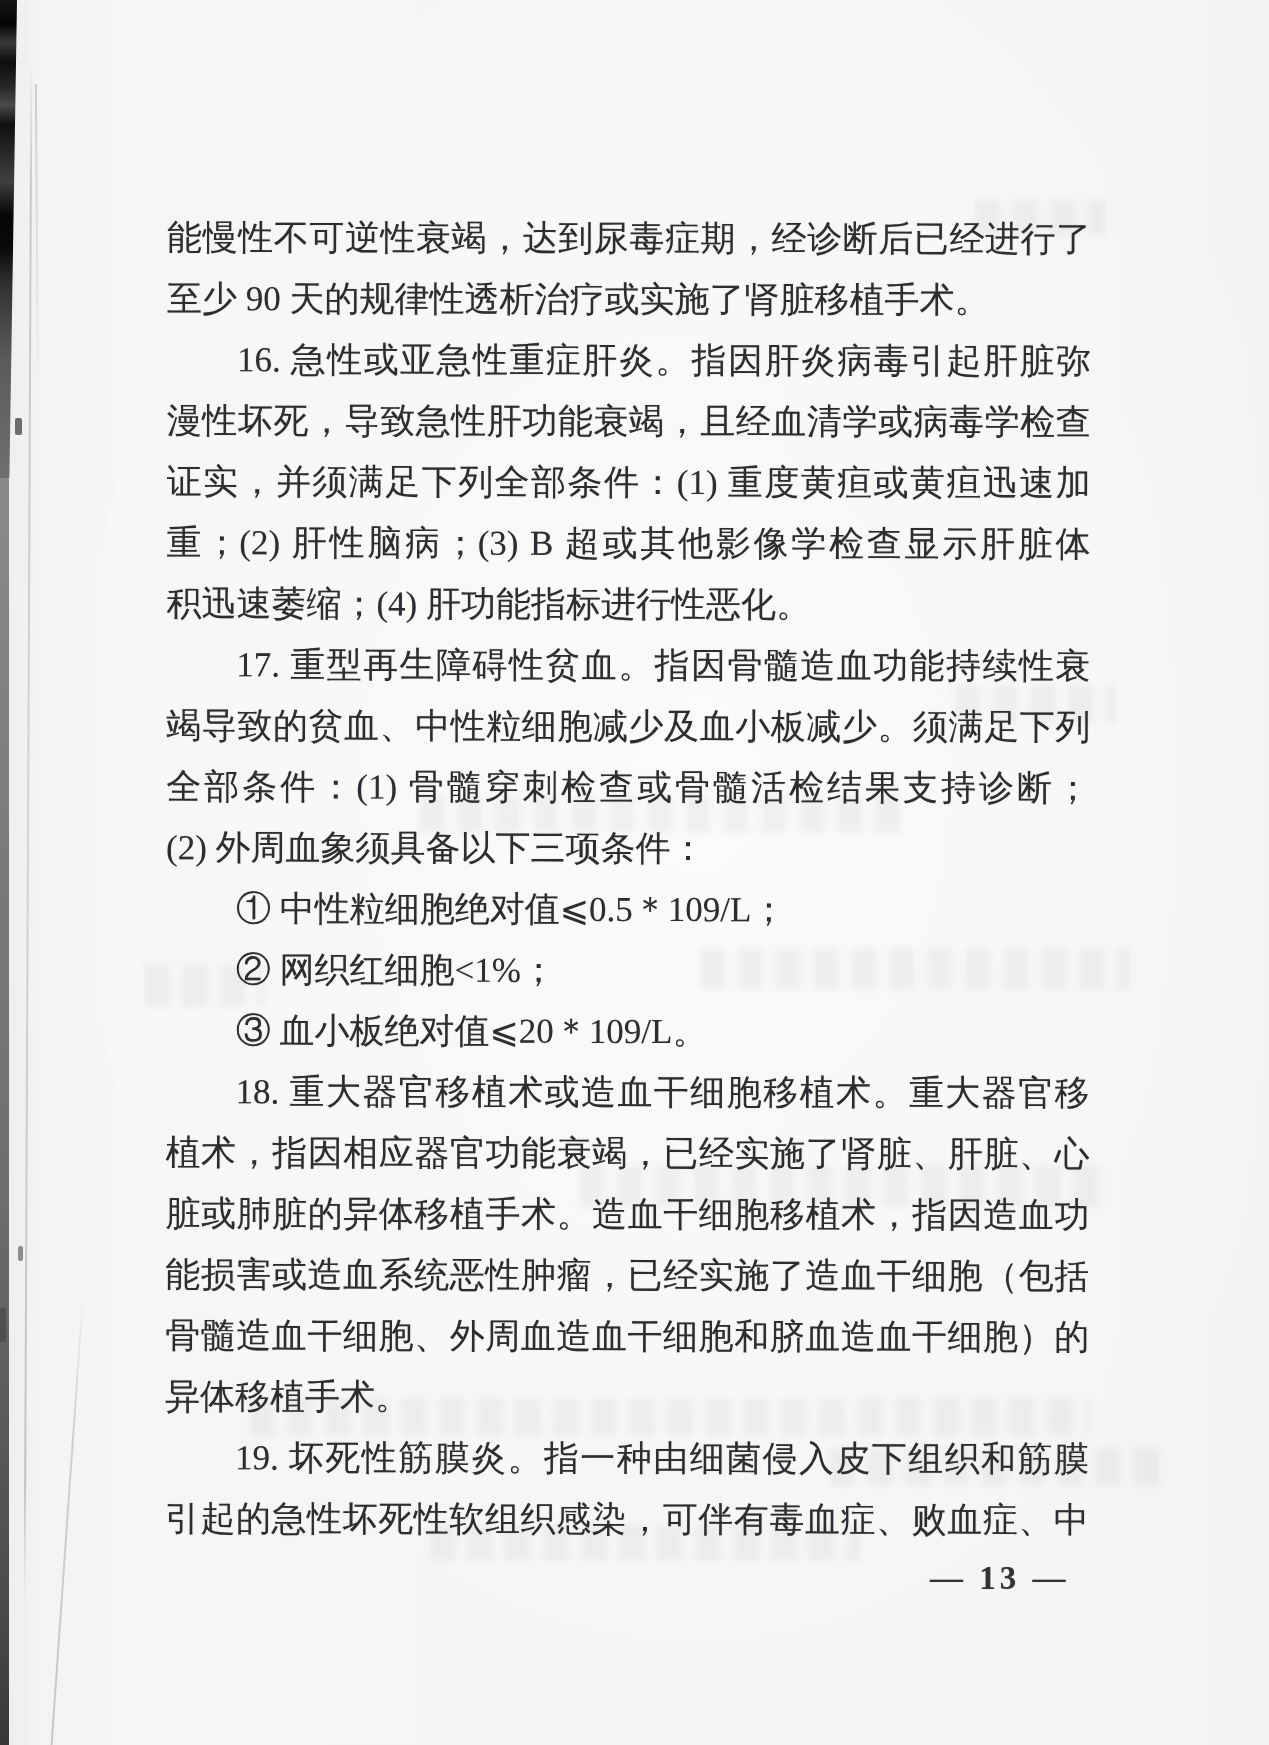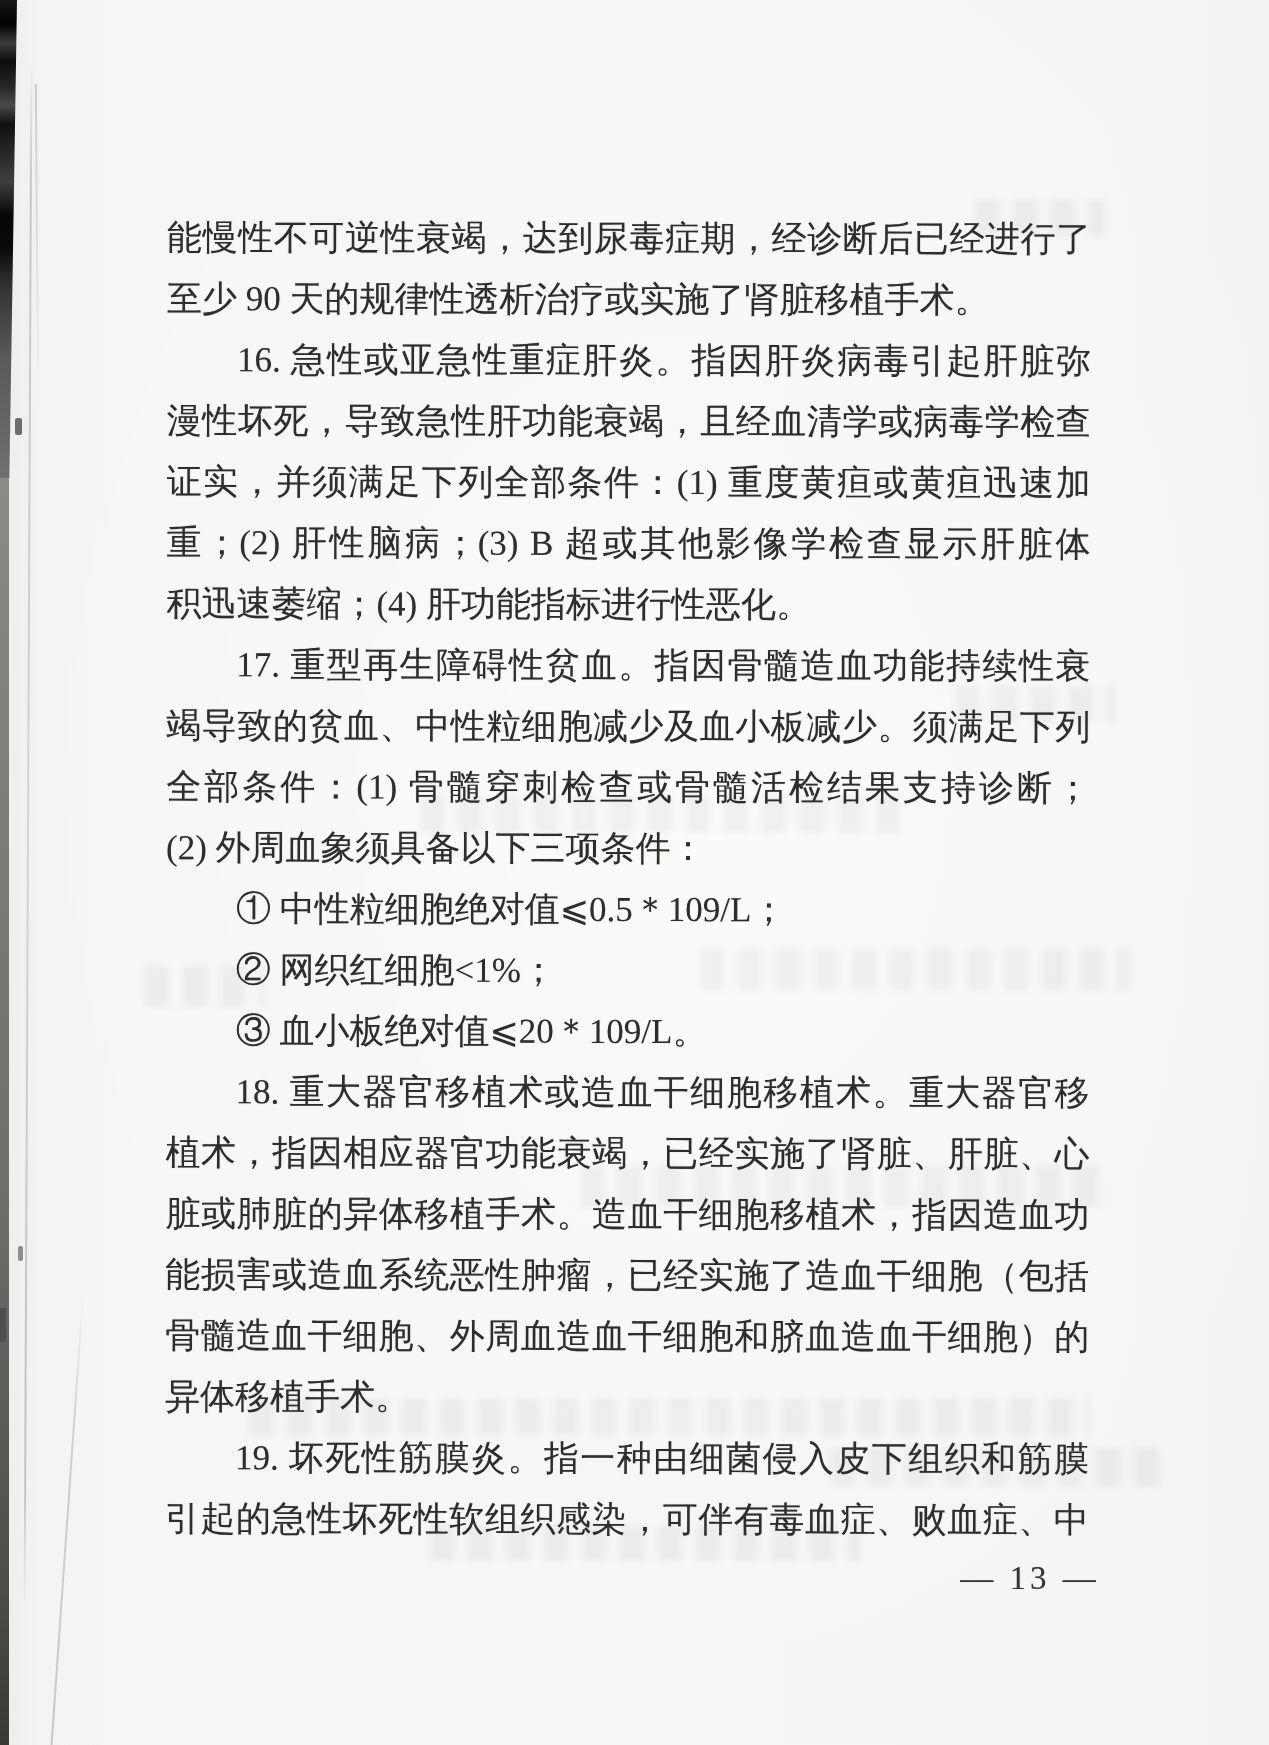--- a/index.html
+++ b/index.html
@@ -58,22 +58,23 @@
   .line{
     height:61px;line-height:61px;overflow:hidden;
     text-align:justify;text-justify:inter-character;
     white-space:normal;
     text-shadow:0 0 1px rgba(45,44,46,0.35);
   }
   .line.fill::after{content:"";display:inline-block;width:100%;}
   .line.indent{text-indent:70px;}
   .footer{
     position:absolute;left:930px;top:1560px;width:200px;
-    font-size:33px;color:#333236;text-align:center;letter-spacing:4px;
+    font-size:33px;color:#333236;letter-spacing:4px;
     text-shadow:0 0 1px rgba(45,44,46,0.3);
+    font-weight:bold;
   }
 </style>
 </head>
 <body>
 
 <div class="page">
 
   <div class="scan-strip-top"></div>
   <div class="scan-strip-bottom"></div>
   <div class="page-crease-v"></div>

